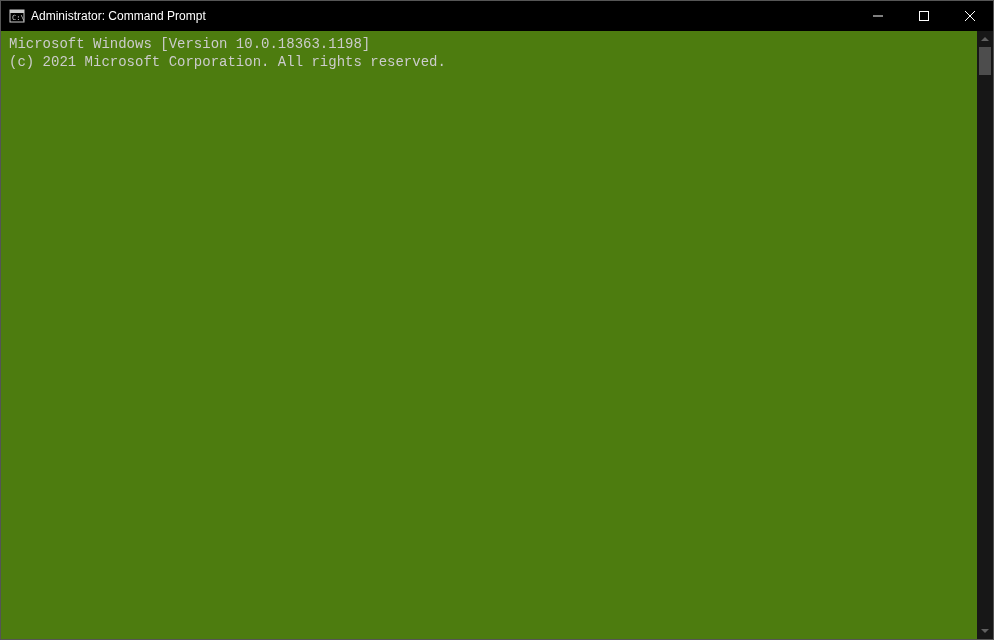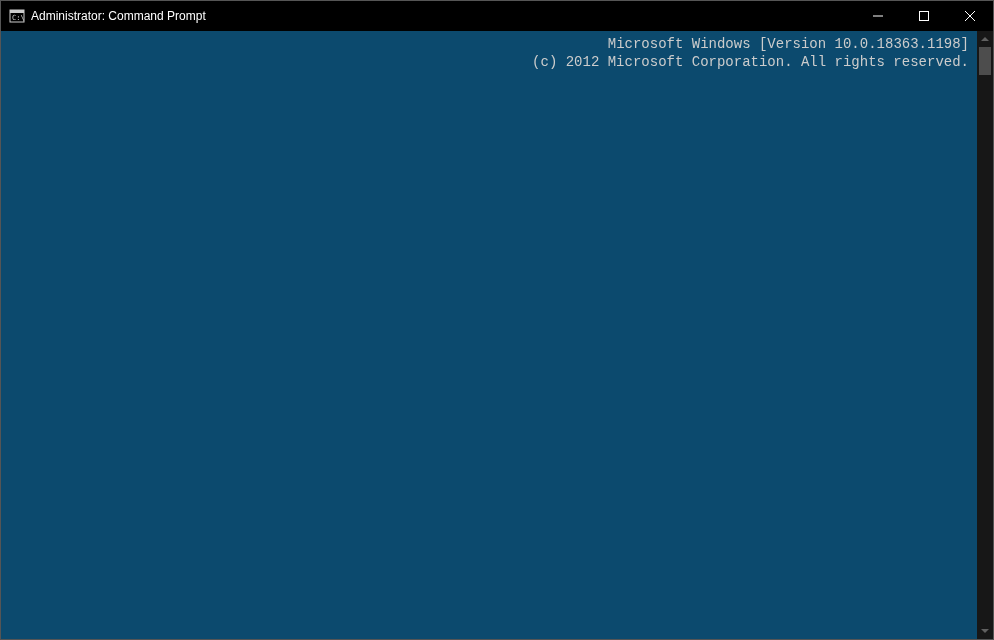--- a/index.html
+++ b/index.html
@@ -58,23 +58,22 @@
       height: 100%;
       display: flex;
       align-items: center;
       justify-content: center;
       color: #fff;
       cursor: pointer;
     }
     .content-area {
       flex: 1;
       display: flex;
-      background: #0c4a6e;
+      background: #4d7c0f;
       position: relative;
-      text-align: right;
     }
     .terminal {
       flex: 1;
       padding: 4px 8px;
       color: #ccc;
       font-size: 14px;
       line-height: 18px;
       white-space: pre;
       font-family: Consolas, 'Courier New', monospace;
     }
@@ -153,21 +152,21 @@
       </div>
       <div class="window-control close">
         <svg width="10" height="10" viewBox="0 0 10 10">
           <line x1="0" y1="0" x2="10" y2="10" stroke="#fff" stroke-width="1"></line>
           <line x1="10" y1="0" x2="0" y2="10" stroke="#fff" stroke-width="1"></line>
         </svg>
       </div>
     </div>
   </div>
   <div class="content-area">
-    <div class="terminal"><span class="terminal-line">Microsoft Windows [Version 10.0.18363.1198]</span><span class="terminal-line"><span>(c) 2012 Microsoft Corporation. All rights reserved</span><span class="period-highlight">.</span></span><span class="terminal-line"></span></div>
+    <div class="terminal"><span class="terminal-line">Microsoft Windows [Version 10.0.18363.1198]</span><span class="terminal-line"><span>(c) 2021 Microsoft Corporation. All rights reserved</span><span class="period-highlight">.</span></span><span class="terminal-line"></span></div>
     <div class="scrollbar">
       <div class="scroll-arrow">
         <svg width="8" height="4" viewBox="0 0 8 4">
           <polygon points="4,0 8,4 0,4" fill="#606060"></polygon>
         </svg>
       </div>
       <div class="scroll-track">
         <div class="scroll-thumb"></div>
       </div>
       <div class="scroll-arrow">

